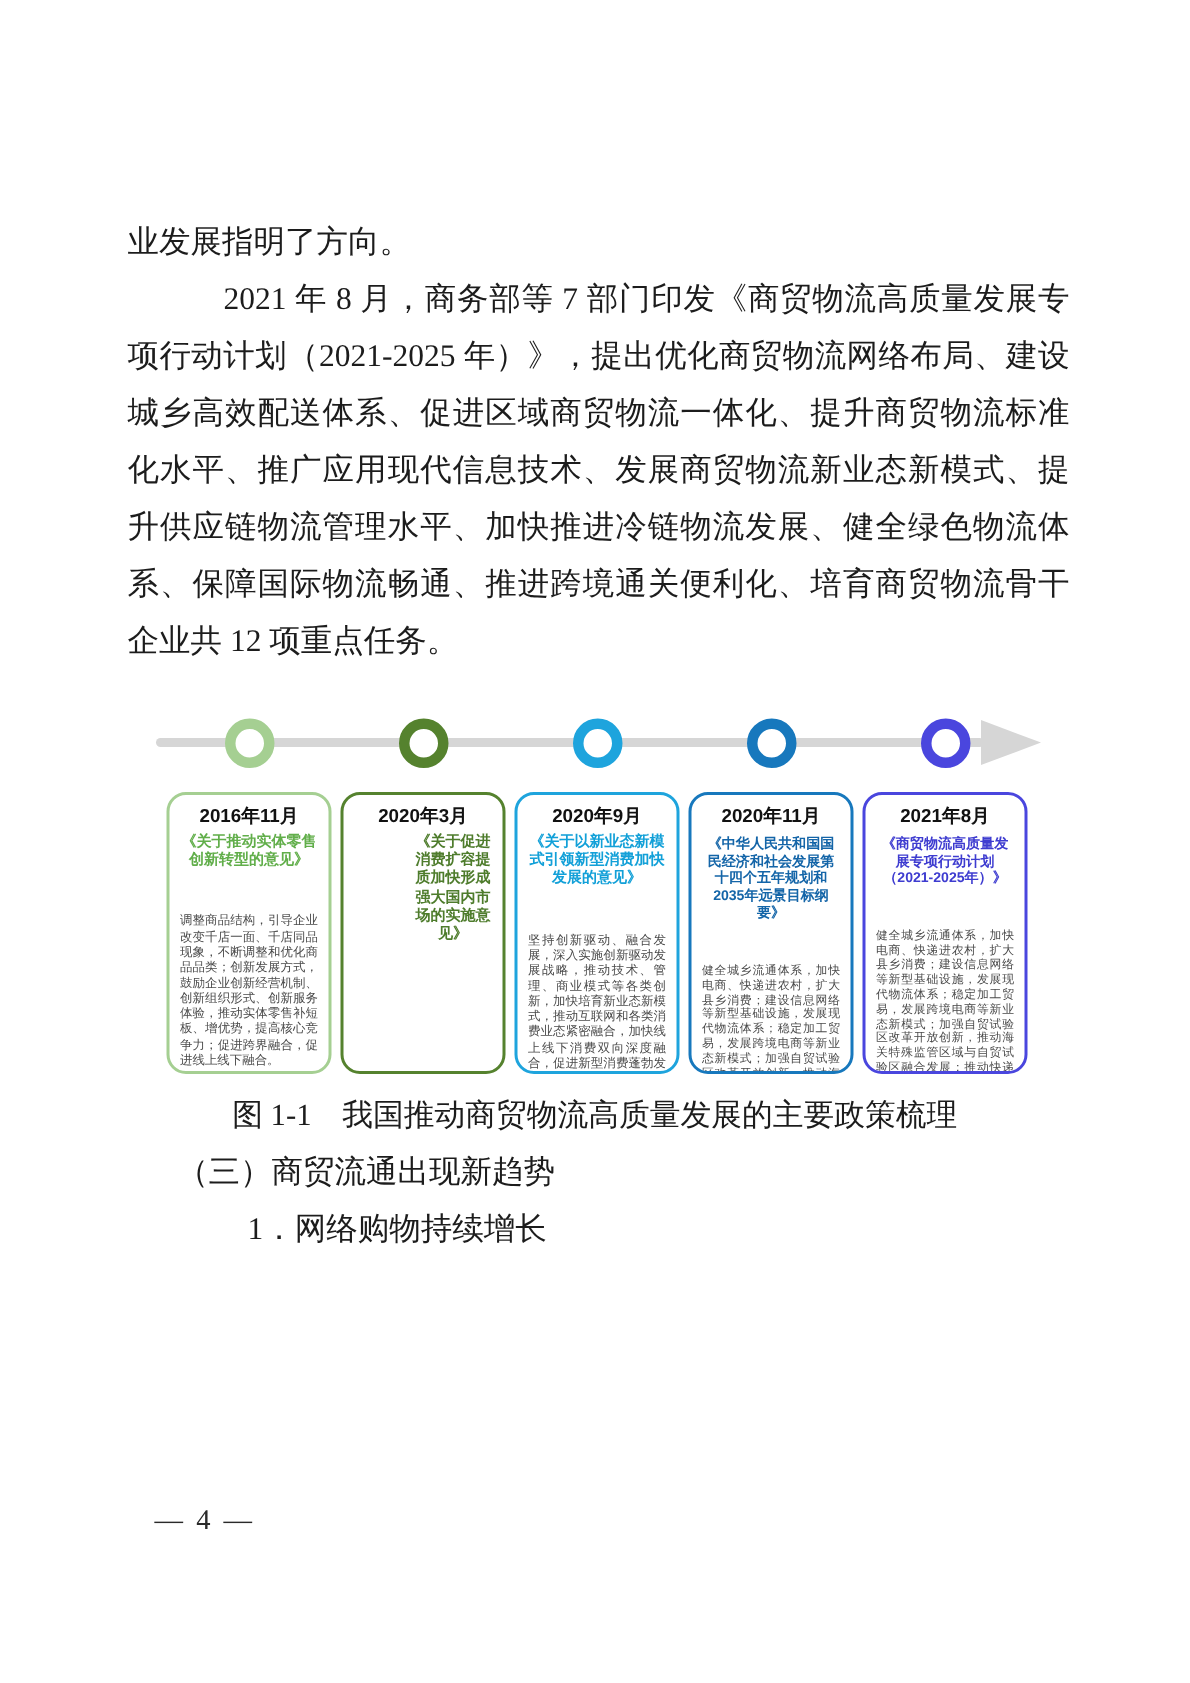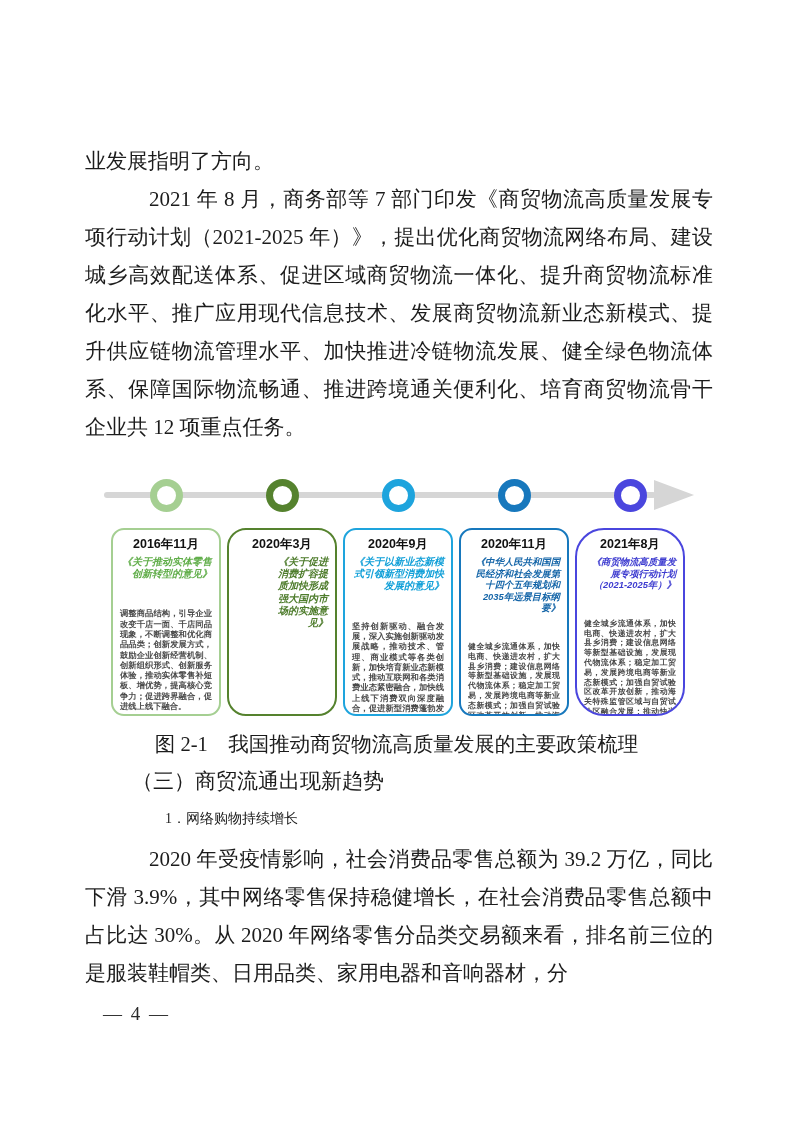--- a/index.html
+++ b/index.html
@@ -16,26 +16,26 @@
     font-size:21px; line-height:38px;
     text-align:justify; text-justify:inter-ideograph;
   }
   .block-top { top:142px; }
   .para-indent { text-indent:64px; }
   .caption {
     position:absolute; top:729px; left:0; width:793px;
     text-align:center; font-size:20.5px; line-height:30px;
   }
   .heading3 {
-    position:absolute; top:765px; left:132px;
+    position:absolute; top:765px; left:118px;
     font-size:21px; line-height:32px;
   }
   .heading-num {
     position:absolute; top:803px; left:165px;
-    font-size:14px; line-height:32px;
+    font-size:21px; line-height:32px;
   }
   .para-bottom { top:840px; }
   .page-number {
     position:absolute; top:1003px; left:103px;
     font-size:19px; letter-spacing:2px; color:#2a2a2a;
   }
   
   .figure {
     position:absolute; top:468px; left:98px; width:600px; height:262px;
     font-family:"Liberation Sans","DejaVu Sans",sans-serif;
@@ -66,24 +66,24 @@
     flex:1; height:188px; background:#ffffff;
     border:2px solid #a16207; border-radius:13px;
     padding:5px 7px; overflow:hidden;
   }
   .tl-date {
     font-size:12.5px; font-weight:bold; color:#111;
     text-align:center; margin:1px 0 3px;
   }
   .tl-title {
     font-size:10px; line-height:12.2px; font-weight:bold;
-    text-align:right; margin-bottom:4px;font-style:italic;
+    text-align:center; margin-bottom:4px;
   }
   .tl-body {
-    font-size:8.3px; line-height:10.3px; font-weight:bold; color:#4a4a4a;
+    font-size:8.3px; line-height:10.3px; font-weight:normal; color:#4a4a4a;
     text-align:justify; text-justify:inter-ideograph;margin-top:28px;
   }
   .tl-box:nth-child(4) .tl-title, .tl-box:nth-child(5) .tl-title { font-size:9.4px; line-height:11.6px; }
   .tl-box:nth-child(4) .tl-body,  .tl-box:nth-child(5) .tl-body  { font-size:7.9px; line-height:9.8px; }
 </style>
 </head>
 <body>
 
 <div class="page">
 
@@ -111,44 +111,43 @@
         <div class="tl-cell">
           <div class="tl-ring" style="border-color: rgb(74, 70, 222);"></div>
         </div>
       </div>
     <div class="tl-boxes">
         <div class="tl-box" style="border-color: rgb(165, 207, 146);">
           <div class="tl-date">2016年11月</div>
           <div class="tl-title" style="color: rgb(97, 174, 74);">《关于推动实体零售创新转型的意见》</div>
           <div class="tl-body">调整商品结构，引导企业改变千店一面、千店同品现象，不断调整和优化商品品类；创新发展方式，鼓励企业创新经营机制、创新组织形式、创新服务体验，推动实体零售补短板、增优势，提高核心竞争力；促进跨界融合，促进线上线下融合。</div>
         </div>
-        <div class="tl-box" style="border-color: rgb(85, 130, 46); border-radius: 19px;">
+        <div class="tl-box" style="border-color: rgb(85, 130, 46);">
           <div class="tl-date">2020年3月</div>
           <div class="tl-title" style="color: rgb(78, 124, 44); margin-left: 40px;">《关于促进消费扩容提质加快形成强大国内市场的实施意见》</div>
         </div>
         <div class="tl-box" style="border-color: rgb(30, 164, 221);">
           <div class="tl-date">2020年9月</div>
           <div class="tl-title" style="color: rgb(18, 160, 216);">《关于以新业态新模式引领新型消费加快发展的意见》</div>
           <div class="tl-body">坚持创新驱动、融合发展，深入实施创新驱动发展战略，推动技术、管理、商业模式等各类创新，加快培育新业态新模式，推动互联网和各类消费业态紧密融合，加快线上线下消费双向深度融合，促进新型消费蓬勃发展。</div>
         </div>
         <div class="tl-box" style="border-color: rgb(23, 120, 189);">
           <div class="tl-date">2020年11月</div>
           <div class="tl-title" style="color: rgb(20, 101, 168);">《中华人民共和国国民经济和社会发展第十四个五年规划和2035年远景目标纲要》</div>
           <div class="tl-body">健全城乡流通体系，加快电商、快递进农村，扩大县乡消费；建设信息网络等新型基础设施，发展现代物流体系；稳定加工贸易，发展跨境电商等新业态新模式；加强自贸试验区改革开放创新，推动海关特殊监管区域与自贸试验区融合发展；推动快递包装绿色转型；加强废弃物收集处理，推进生态系统保护和修复等。</div>
         </div>
-        <div class="tl-box" style="border-color: rgb(74, 70, 222); border-radius: 29px;">
+        <div class="tl-box" style="border-color: rgb(74, 70, 222);">
           <div class="tl-date">2021年8月</div>
           <div class="tl-title" style="color: rgb(62, 60, 208);">《商贸物流高质量发展专项行动计划（2021-2025年）》</div>
           <div class="tl-body">健全城乡流通体系，加快电商、快递进农村，扩大县乡消费；建设信息网络等新型基础设施，发展现代物流体系；稳定加工贸易，发展跨境电商等新业态新模式；加强自贸试验区改革开放创新，推动海关特殊监管区域与自贸试验区融合发展；推动快递包装绿色转型；加强废弃物收集处理，推进生态系统保护和修复等。</div>
         </div>
       </div>
   </div>
 
-  <div class="caption">图 2-1　我国推动商贸物流高质量发展的主要政策梳理</div>
+  <div class="caption">图 1-1　我国推动商贸物流高质量发展的主要政策梳理</div>
 
   <div class="heading3">（三）商贸流通出现新趋势</div>
   <div class="heading-num">1．网络购物持续增长</div>
 
-  <div class="body-block para-bottom para-indent">2020 年受疫情影响，社会消费品零售总额为 39.2 万亿，同比下滑 3.9%，其中网络零售保持稳健增长，在社会消费品零售总额中占比达 30%。从 2020 年网络零售分品类交易额来看，排名前三位的是服装鞋帽类、日用品类、家用电器和音响器材，分</div>
 
   <div class="page-number">— 4 —</div>
 
 </div>
 
 </body></html>

